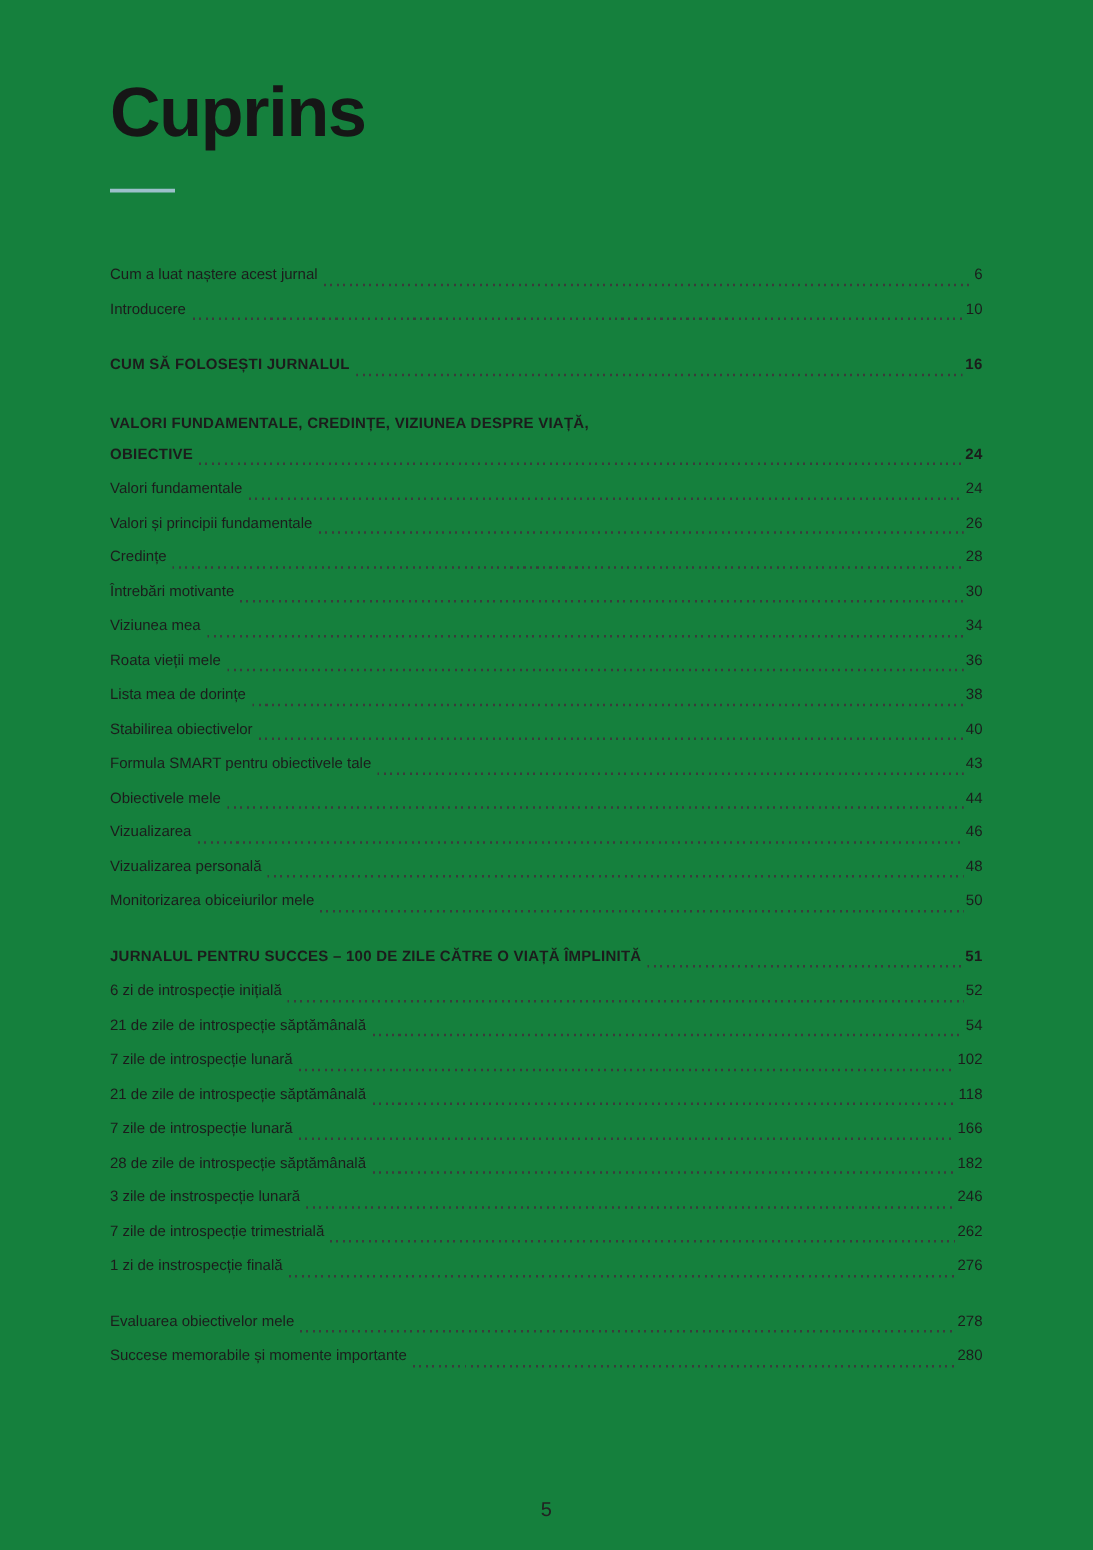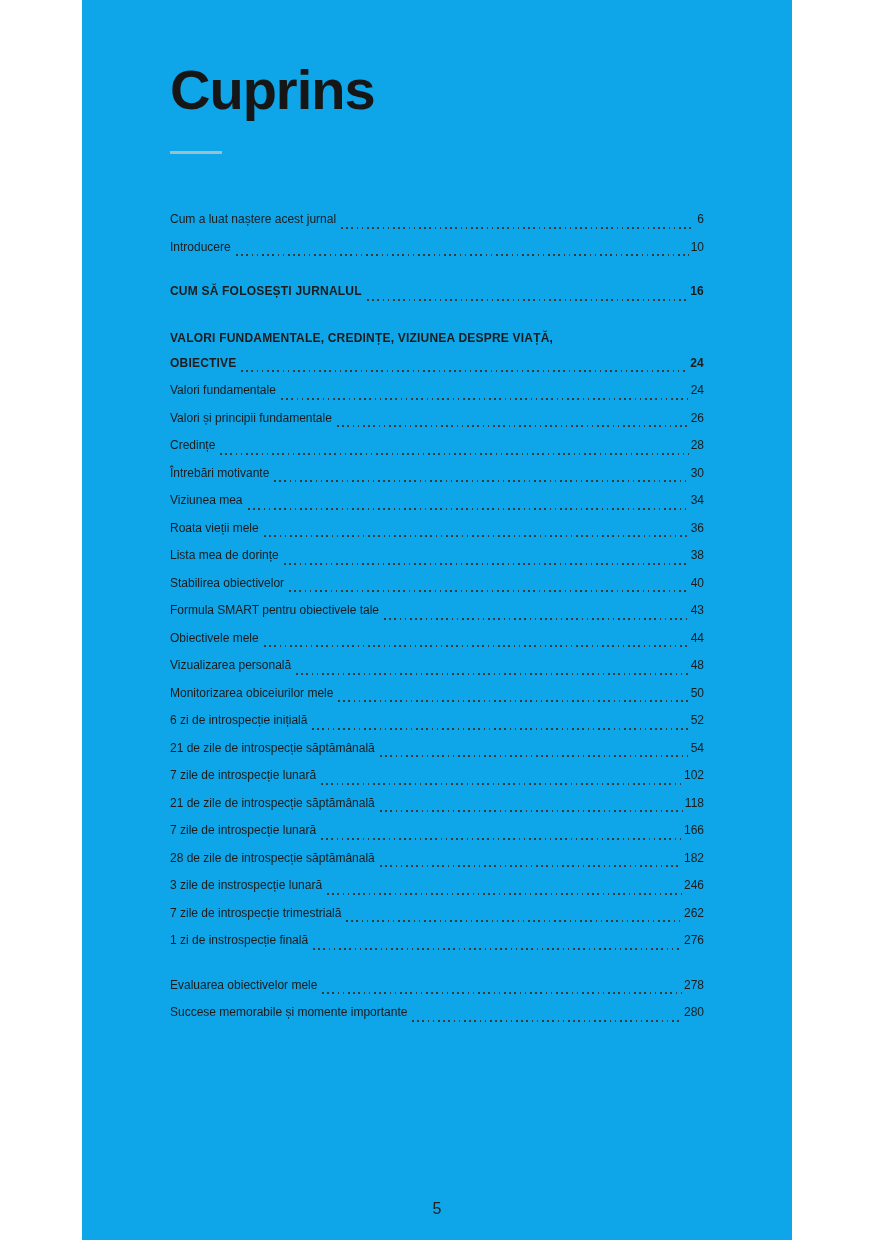--- a/index.html
+++ b/index.html
@@ -1,22 +1,22 @@
 <!DOCTYPE html>
 <html><head>
 <meta charset="utf-8">
 <style>
   * { box-sizing: border-box; }
   html, body { margin: 0; padding: 0; background: #ffffff; }
   .page {
     position: relative;
-    width: 710px;
+    width: 874px;
     height: 1240px;
     margin: 0 auto;
-    background: #0ea5e9;
+    background: #15803d;
     font-family: "Liberation Sans", sans-serif;
     color: #1c1c1c;
     padding: 62px 88px 0 88px;
     overflow: hidden;
   }
   .page-title {
     margin: 0;
     font-size: 56px;
     line-height: 1.0;
     font-weight: bold;
@@ -182,31 +182,47 @@
 
     <div class="entry-line">
       <span class="entry-label">Obiectivele mele</span>
       <span class="leader"></span>
       <span class="entry-page">44</span>
     </div>
   </div>
       <div class="toc-row">
 
     <div class="entry-line">
+      <span class="entry-label">Vizualizarea</span>
+      <span class="leader"></span>
+      <span class="entry-page">46</span>
+    </div>
+  </div>
+      <div class="toc-row">
+
+    <div class="entry-line">
       <span class="entry-label">Vizualizarea personală</span>
       <span class="leader"></span>
       <span class="entry-page">48</span>
     </div>
   </div>
       <div class="toc-row">
 
     <div class="entry-line">
       <span class="entry-label">Monitorizarea obiceiurilor mele</span>
       <span class="leader"></span>
       <span class="entry-page">50</span>
+    </div>
+  </div>
+      <div class="toc-row section gap-before">
+
+    <div class="entry-line">
+      <span class="entry-label">JURNALUL PENTRU SUCCES – 100 DE ZILE CĂTRE O VIAȚĂ ÎMPLINITĂ</span>
+      <span class="leader"></span>
+      <span class="entry-page">51</span>
     </div>
   </div>
       <div class="toc-row">
 
     <div class="entry-line">
       <span class="entry-label">6 zi de introspecție inițială</span>
       <span class="leader"></span>
       <span class="entry-page">52</span>
     </div>
   </div>

